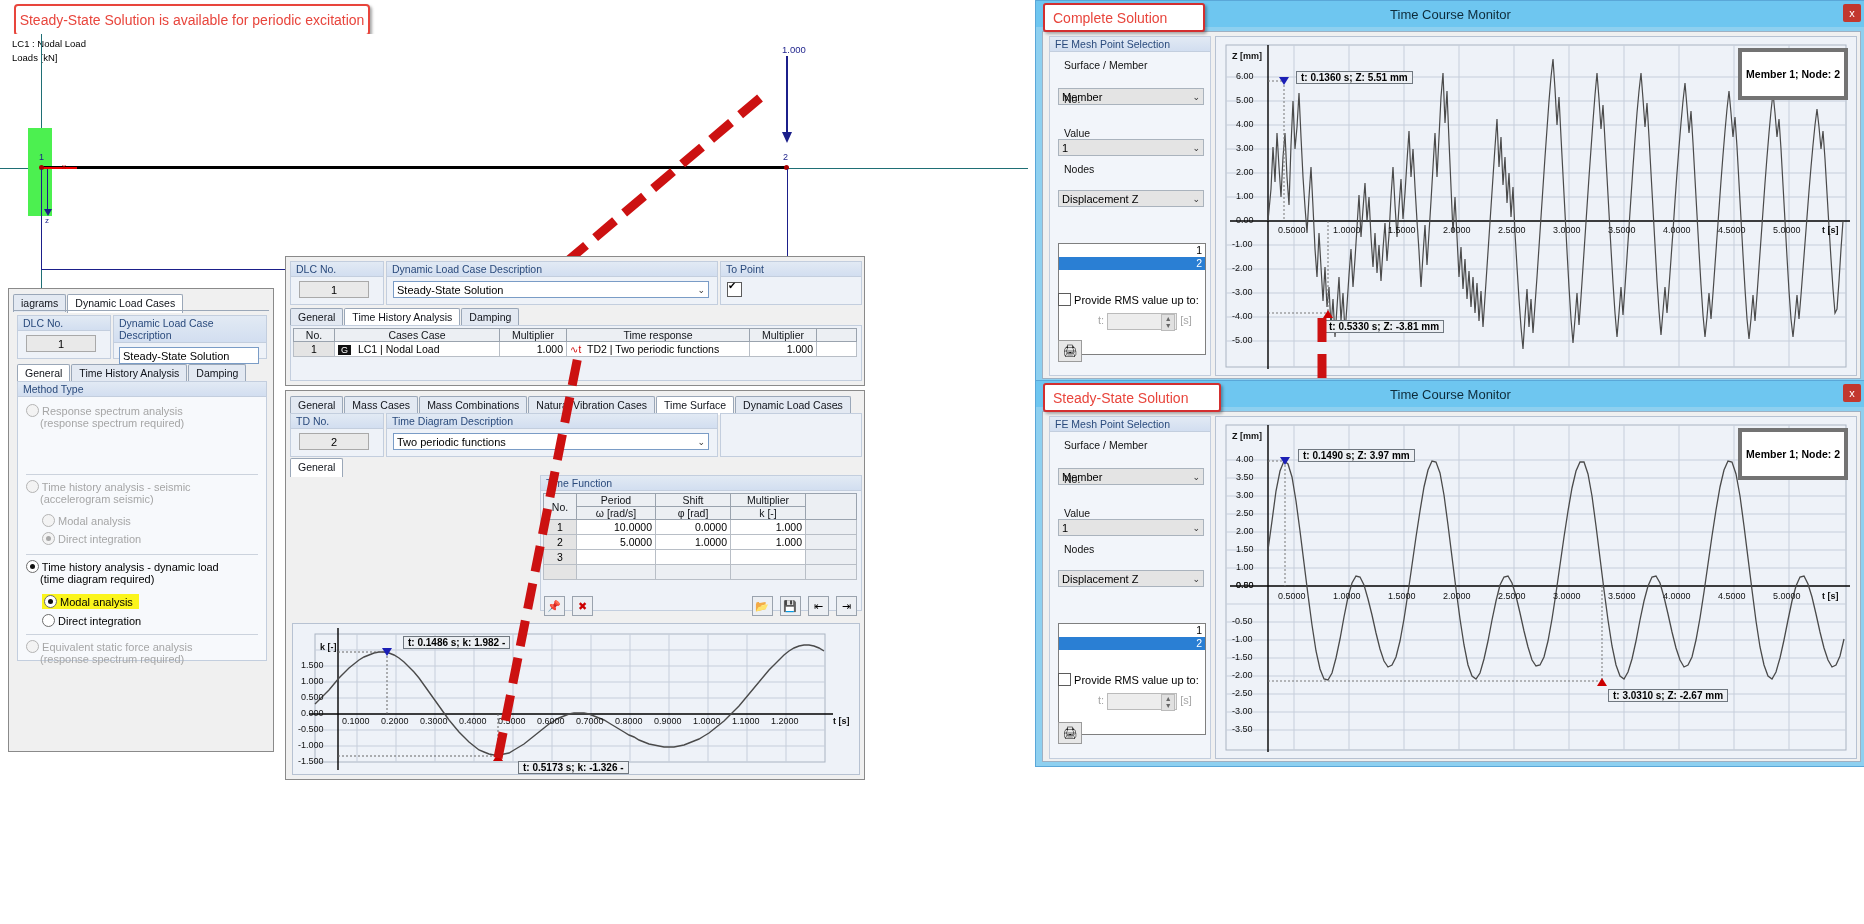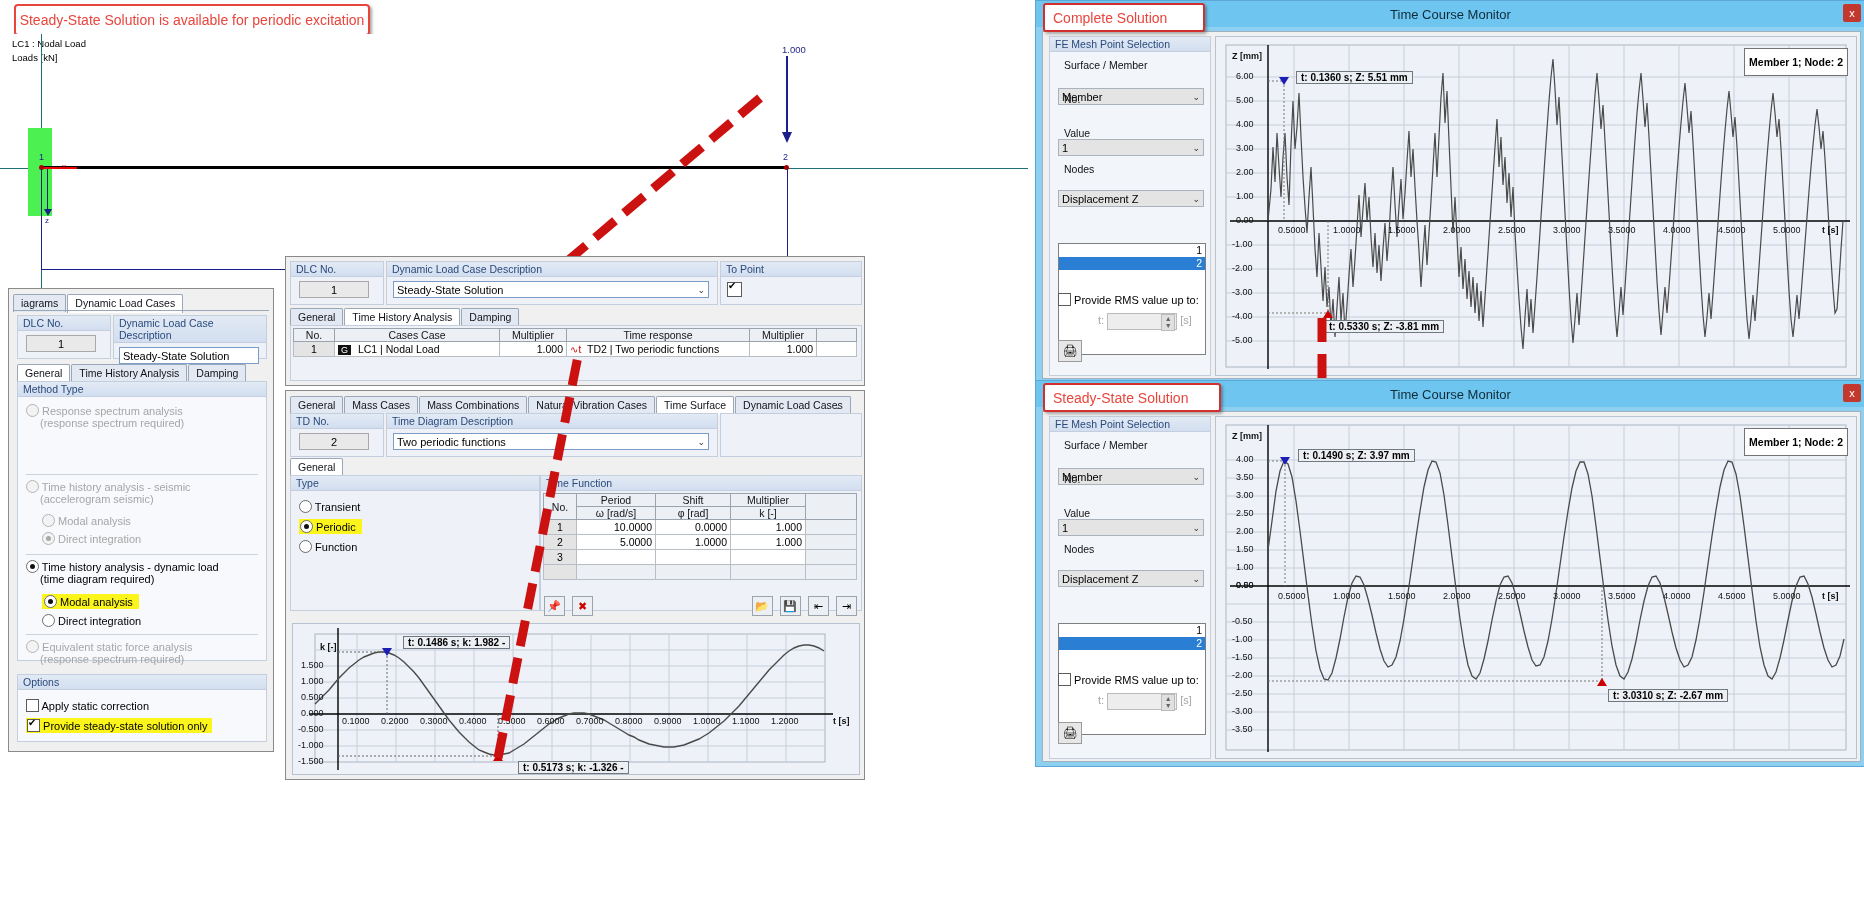--- a/index.html
+++ b/index.html
@@ -109,21 +109,21 @@
   .printbtn{
     width:22px;height:20px;background:#e7e7e7;border:1px solid #9b9b9b;
     display:flex;align-items:center;justify-content:center;font-size:12px;
   }
   .redbox{
     border:2px solid #d32f2f;border-radius:3px;background:#fff;
     box-shadow:2px 2px 3px rgba(0,0,0,.3);
     display:flex;align-items:center;padding:0 8px;color:#e8453c;font-size:14px;white-space:nowrap;
   }
   .memberbadge{
-    background:#fff;border:1px solid #737373;font-size:10.5px;font-weight:bold;padding:7px 4px;
+    background:#fff;border:4px solid #737373;font-size:10.5px;font-weight:bold;padding:16px 4px;
   }
   .toolico{
     width:19px;height:18px;background:#eceff3;border:1px solid #9aa3ae;
     display:inline-flex;align-items:center;justify-content:center;font-size:11px;
   }
 </style>
 </head>
 <body>
 
 <div class="abs" id="callout-top">
@@ -237,31 +237,20 @@
     </div>
     <div class="abs sep" style="left:8px;top:252px;width:232px;"></div>
 
     <div class="abs" style="left:8px;top:258px;">
       <span class="rad dis"></span>
       <span class="dis-txt">Equivalent static force analysis</span>
       <div class="dis-txt" style="margin-left:14px;">(response spectrum required)</div>
     </div>
   </div>
 
-  <div class="abs grp" style="left:8px;top:385px;width:248px;height:66px;background:#f7f9fc;">
-    <div class="grp-title">Options</div>
-    <div class="abs" style="left:8px;top:24px;">
-      <span class="chk"></span>
-      <span>Apply static correction</span>
-    </div>
-    <div class="abs hl" style="left:8px;top:43px;padding:1px 4px 1px 1px;">
-      <span class="chk on"></span>
-      <span>Provide steady-state solution only</span>
-    </div>
-  </div>
 </div>
 
 <div class="abs dialog" style="left:285px;top:256px;width:578px;height:128px;">
 
   <div class="abs grp" style="left:4px;top:4px;width:92px;height:42px;">
     <div class="grp-title">DLC No.</div>
     <div class="txtbox gray" style="margin:4px 8px;width:70px;">1</div>
   </div>
 
   <div class="abs grp" style="left:100px;top:4px;width:330px;height:42px;">
@@ -342,35 +331,20 @@
     </div>
   </div>
   <div class="abs grp" style="left:434px;top:22px;width:140px;height:42px;"></div>
 
   <div class="abs" style="left:4px;top:66px;width:570px;height:18px;">
     <div class="tabstrip" style="border-bottom:none;">
       <div class="tab active">General</div>
     </div>
   </div>
 
-  <div class="abs grp" style="left:4px;top:84px;width:248px;height:134px;">
-    <div class="grp-title">Type</div>
-    <div class="abs" style="left:8px;top:24px;">
-      <span class="rad"></span>
-      <span>Transient</span>
-    </div>
-    <div class="abs hl" style="left:8px;top:43px;padding:1px 6px 1px 1px;">
-      <span class="rad on"></span>
-      <span>Periodic</span>
-    </div>
-    <div class="abs" style="left:8px;top:64px;">
-      <span class="rad"></span>
-      <span>Function</span>
-    </div>
-  </div>
 
   <div class="abs grp" style="left:254px;top:84px;width:320px;height:134px;">
     <div class="grp-title">Time Function</div>
     <table class="grid" style="margin:2px 0 0 2px;width:314px;">
       <tbody>
           <tr>
         <th style="width:28px;" rowspan="2">No.</th>
         <th style="width:74px;">Period</th>
         <th style="width:70px;">Shift</th>
         <th style="width:70px;">Multiplier</th>

